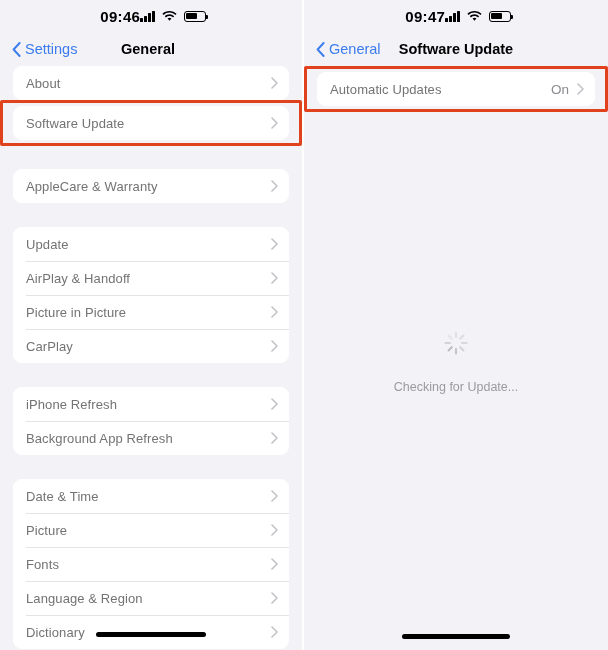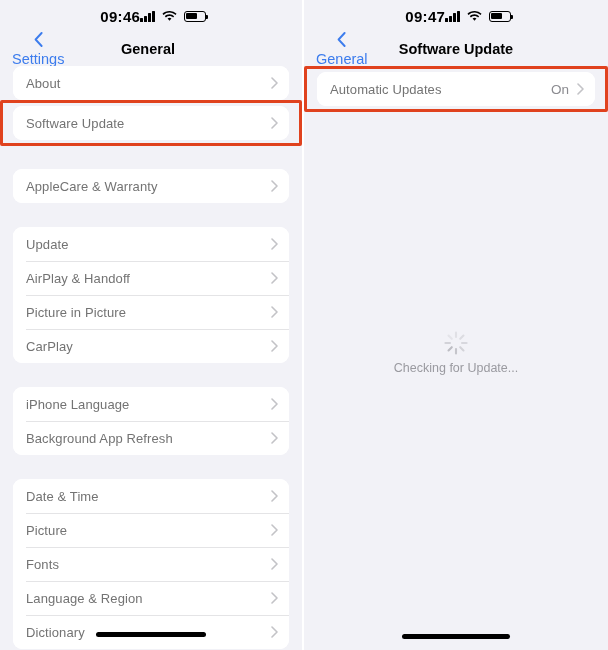--- a/index.html
+++ b/index.html
@@ -50,21 +50,20 @@
   
   .navbar {
     height: 34px; position: relative;
     display: flex; align-items: center;
     padding: 0 12px;
   }
   .nav-back {
     display: flex; align-items: center; gap: 4px;
     color: #3c7ced; font-size: 14.5px;
     cursor: pointer;
-    flex-direction: column;
   }
   .chev-back { width: 9px; height: 15px; flex: none; }
   .nav-title {
     position: absolute; left: 0; right: 0;
     text-align: center;
     font-size: 14.5px; font-weight: bold; color: #000;
     pointer-events: none;
   }
   .nav-title.shift-l { transform: translateX(-3px); }
 
@@ -109,21 +108,21 @@
     border-radius: 2px;
     pointer-events: none;
   }
   .hl-wrap .row { border-radius: 0; }
 
   
   .checking {
     position: absolute;
     left: 0; right: 0; top: 330px;
     display: flex; flex-direction: column;
-    align-items: center; gap: 5px;
+    align-items: center; gap: 24px;
   }
   .spinner { width: 26px; height: 26px; }
   .checking-text { font-size: 12.5px; color: #9a9aa0; }
 
   
   .home-ind {
     position: absolute; bottom: 11px; left: 50%;
     transform: translateX(-50%);
     width: 108px; height: 5px;
     background: #000; border-radius: 3px;
@@ -226,21 +225,21 @@
           <svg class="chev" viewBox="0 0 7 12">
               <path d="M1 1l5 5-5 5" fill="none" stroke="#c3c3c7" stroke-width="1.6" stroke-linecap="round" stroke-linejoin="round"></path>
             </svg>
         </div>
       </div>
 
       <div class="gap-xl"></div>
 
       <div class="group">
         <div class="row">
-          <span class="row-label">iPhone Language</span>
+          <span class="row-label">iPhone Refresh</span>
           <svg class="chev" viewBox="0 0 7 12">
               <path d="M1 1l5 5-5 5" fill="none" stroke="#c3c3c7" stroke-width="1.6" stroke-linecap="round" stroke-linejoin="round"></path>
             </svg>
         </div>
         <div class="row">
           <span class="row-label">Background App Refresh</span>
           <svg class="chev" viewBox="0 0 7 12">
               <path d="M1 1l5 5-5 5" fill="none" stroke="#c3c3c7" stroke-width="1.6" stroke-linecap="round" stroke-linejoin="round"></path>
             </svg>
         </div>

